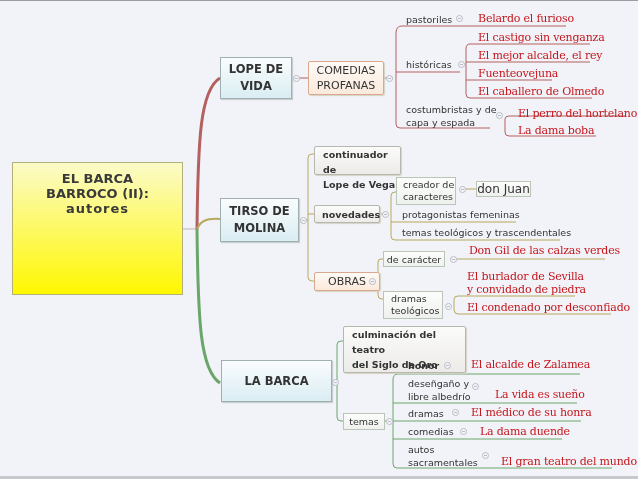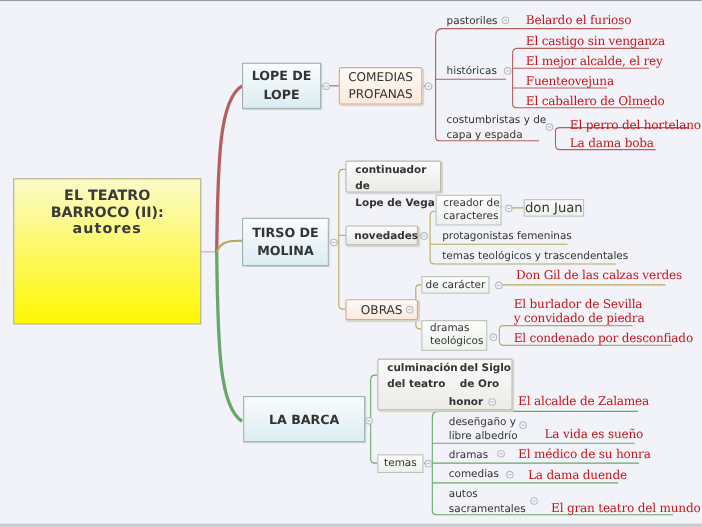--- a/index.html
+++ b/index.html
@@ -77,28 +77,28 @@
   <line x1="385" y1="421" x2="391" y2="421" stroke="#6aa66a" stroke-width="1"></line>
   <path d="M393 380 L393 464 Q393 468 397 468 L612 468" stroke="#6aa66a" stroke-width="1" fill="none"></path>
   <path d="M393 380 Q393 374 398 374 L580 374" stroke="#6aa66a" stroke-width="1" fill="none"></path>
   <line x1="393" y1="403" x2="577" y2="403" stroke="#6aa66a" stroke-width="1"></line>
   <line x1="393" y1="421" x2="581" y2="421" stroke="#6aa66a" stroke-width="1"></line>
   <line x1="393" y1="439" x2="562" y2="439" stroke="#6aa66a" stroke-width="1"></line>
   <line x1="446" y1="365" x2="462" y2="365" stroke="#6aa66a" stroke-width="1"></line>
 </svg>
 
 <div class="node central">
-  <div class="central-title">EL TEATRO</div>
+  <div class="central-title">EL BARCA</div>
   <div class="central-title">BARROCO (II):</div>
   <div class="central-title" style="letter-spacing:1px">autores</div>
 </div>
 
 <div class="node main" style="left:220px;top:57px;width:72px;height:42px;flex-direction:column;">
   <span>LOPE DE</span>
-  <span>LOPE</span>
+  <span>VIDA</span>
 </div>
 <div class="collapse" style="left:293px;top:75px;"></div>
 <div class="node sub subpeach" style="left:308px;top:61px;width:76px;height:34px;flex-direction:column;">
   <span>COMEDIAS</span>
   <span>PROFANAS</span>
 </div>
 <div class="collapse" style="left:386px;top:75px;"></div>
 
 <div class="label" style="left:406px;top:13px;">pastoriles</div>
 <div class="collapse" style="left:456px;top:15px;"></div>
@@ -162,21 +162,21 @@
 <div class="collapse" style="left:445px;top:303px;"></div>
 <div class="title" style="left:467px;top:270px;">El burlador de Sevilla</div>
 <div class="title" style="left:467px;top:283px;">y convidado de piedra</div>
 <div class="title" style="left:467px;top:301px;">El condenado por desconfiado</div>
 
 <div class="node main" style="left:221px;top:360px;width:111px;height:42px;flex-direction:column;">
   <span>LA BARCA</span>
 </div>
 <div class="collapse" style="left:332px;top:379px;"></div>
 
-<div class="node sub grey subbold" style="left:343px;top:326px;width:123px;height:47px;flex-direction:row;align-items:flex-start;padding-left:8px;">
+<div class="node sub grey subbold" style="left:343px;top:326px;width:123px;height:47px;flex-direction:column;align-items:flex-start;padding-left:8px;">
   <span>culminación del teatro</span>
   <span>del Siglo de Oro</span>
 </div>
 
 <div class="node gbox" style="left:343px;top:413px;width:42px;height:17px;font-size:9.5px;color:#333;">
   <span>temas</span>
 </div>
 <div class="collapse" style="left:386px;top:418px;"></div>
 
 <div class="label" style="left:408px;top:359px;font-weight:bold;">honor</div>

